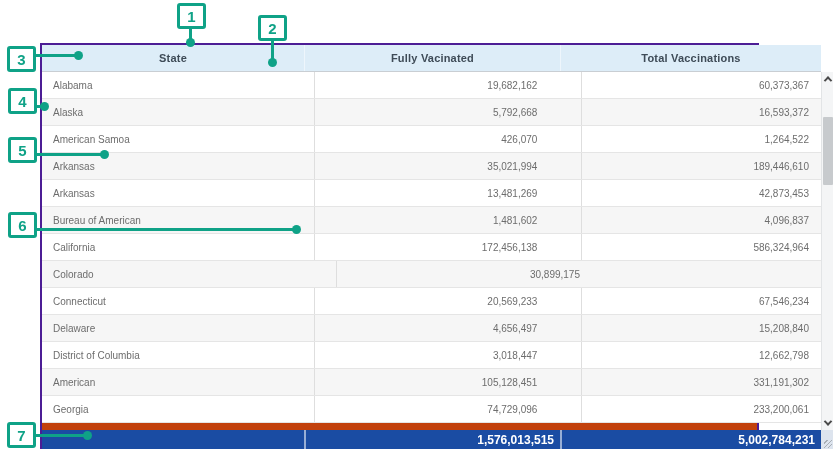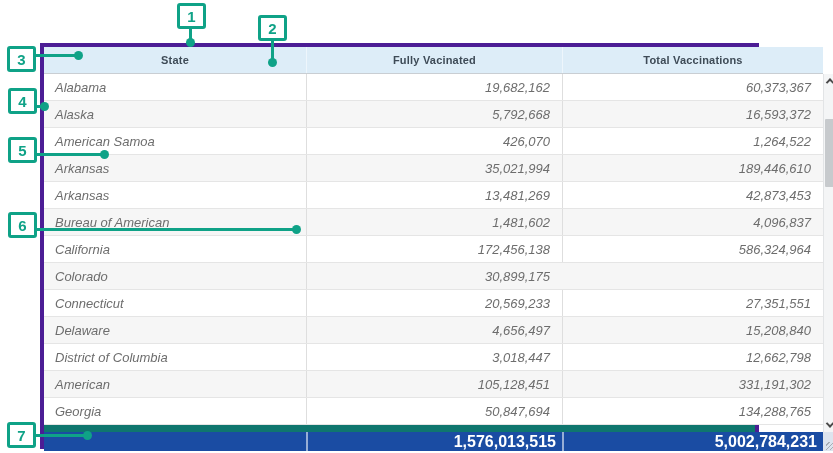--- a/index.html
+++ b/index.html
@@ -5,54 +5,54 @@
   * { margin:0; padding:0; box-sizing:border-box; }
   html,body { background:#fff; }
   .canvas {
     position:relative; width:833px; height:453px; background:#ffffff;
     font-family:"Liberation Sans", sans-serif; overflow:hidden;
   }
 
   
   .table-widget {
     position:absolute; left:40px; top:43px; width:719px; height:406px;
-    border:4px solid #4c1d95; background:#0f766e;
+    border:2px solid #4c1d95; background:#c2410c;
   }
   .thead {
     position:absolute; left:0; top:0; width:779px; height:27px;
     display:flex; background:#ddedf8; border-bottom:1px solid #c9ced3;
   }
   .th {
     height:100%; display:flex; align-items:center; justify-content:center;
     font-size:11px; font-weight:bold; color:#3e4b57; letter-spacing:.2px;
   }
   .th + .th { border-left:1px solid #eef6fc; }
   .col-state { width:262px; }
   .col-fully { width:256px; }
   .col-total { width:261px; }
 
   .tbody { position:absolute; left:0; top:27px; width:779px; }
   .row { display:flex; height:27px; background:#ffffff; border-bottom:1px solid #e5e5e5; }
   .row.alt { background:#f6f6f6; }
   .td {
     height:100%; display:flex; align-items:center;
-    font-size:13px; color:#6d6d6d;font-style:italic;
+    font-size:10px; color:#6d6d6d;
   }
   .td + .td { border-left:1px solid #dedede; }
   .td.state { padding-left:11px; }
-  .td.num { justify-content:flex-end; padding-right:12px; }
+  .td.num { justify-content:flex-end; padding-right:12px;margin-left:32px; }
 
   
   .total-row {
     position:absolute; left:0; top:385px; width:779px; height:19px;
     display:flex; background:#1a4ca3;
   }
   .total-cell {
     height:100%; display:flex; align-items:center; justify-content:flex-end;
-    font-size:16px; font-weight:bold; color:#ffffff; padding-right:6px;
+    font-size:12px; font-weight:bold; color:#ffffff; padding-right:6px;
   }
   .total-cell + .total-cell { border-left:2px solid rgba(255,255,255,0.55); }
 
   
   .scrollbar {
     position:absolute; left:779px; top:27px; width:13px; height:358px;
     background:#f4f5f6; border-left:1px solid #e2e4e6;
   }
   .scroll-btn {
     position:absolute; left:0; width:12px; height:14px;
@@ -162,41 +162,41 @@
         <div class="td num col-fully">172,456,138</div>
         <div class="td num col-total">586,324,964</div>
       </div>
       <div class="row alt">
         <div class="td state col-state">Colorado</div>
         <div class="td num col-fully">30,899,175</div>
       </div>
       <div class="row">
         <div class="td state col-state">Connecticut</div>
         <div class="td num col-fully">20,569,233</div>
-        <div class="td num col-total">27,351,551</div>
+        <div class="td num col-total">67,546,234</div>
       </div>
       <div class="row alt">
         <div class="td state col-state">Delaware</div>
         <div class="td num col-fully">4,656,497</div>
         <div class="td num col-total">15,208,840</div>
       </div>
       <div class="row">
         <div class="td state col-state">District of Columbia</div>
         <div class="td num col-fully">3,018,447</div>
         <div class="td num col-total">12,662,798</div>
       </div>
       <div class="row alt">
         <div class="td state col-state">American</div>
         <div class="td num col-fully">105,128,451</div>
         <div class="td num col-total">331,191,302</div>
       </div>
       <div class="row">
         <div class="td state col-state">Georgia</div>
-        <div class="td num col-fully">50,847,694</div>
-        <div class="td num col-total">134,288,765</div>
+        <div class="td num col-fully">74,729,096</div>
+        <div class="td num col-total">233,200,061</div>
       </div>
     </div>
 
     <div class="scrollbar">
       <div class="scroll-btn up">
         <div class="chev up"></div>
       </div>
       <div class="scroll-thumb"></div>
       <div class="scroll-btn down">
         <div class="chev down"></div>

